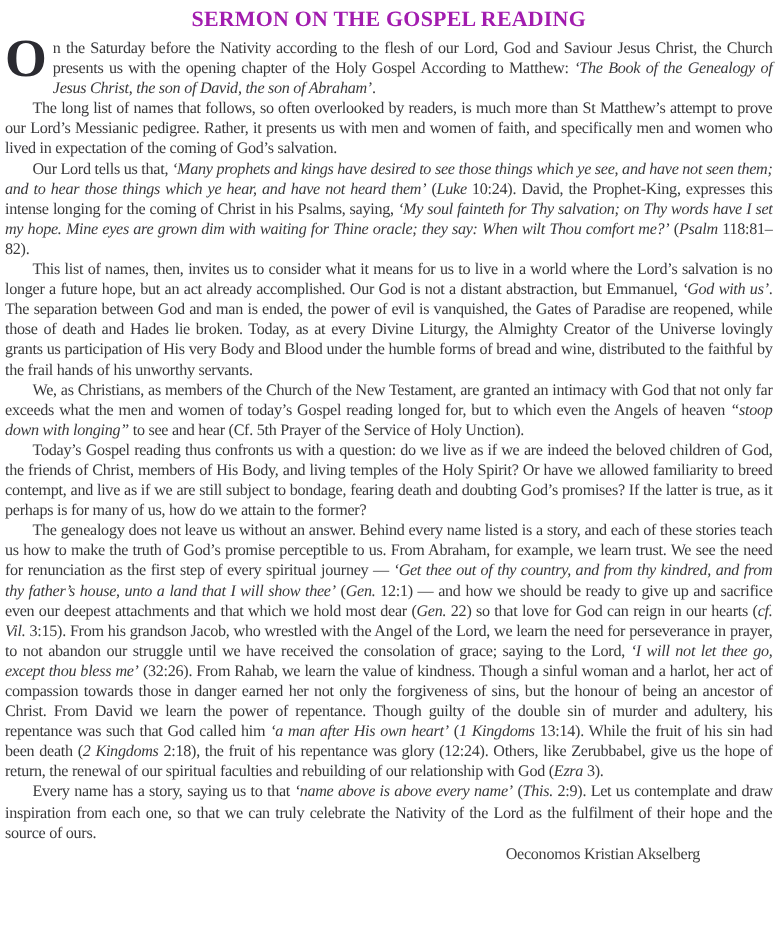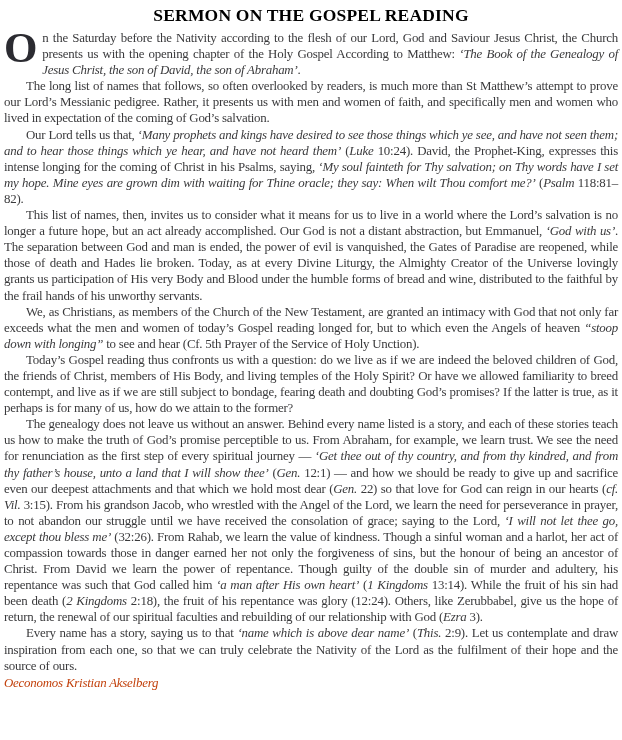--- a/index.html
+++ b/index.html
@@ -24,21 +24,21 @@
     color: #3a3a3c;
     background: #ffffff;
   }
   .title {
     margin: 1px 0 5px 0;
     text-align: center;
     font-size: 17.5px;
     line-height: 19px;
     font-weight: bold;
     letter-spacing: 0.2px;
-    color: #000000;
+    color: #a21caf;
   }
   .para {
     margin: 0;
     text-align: justify;
   }
   .para.indent {
     text-indent: 22px;
     font-family: Liberation Serif, serif;
   }
   .dropcap {
@@ -47,34 +47,34 @@
     line-height: 32px;
     padding: 2px 5px 0 0;
     font-weight: bold;
     color: #2b2b31;
   }
   .italic {
     font-style: italic;
   }
   .signature {
     margin: 1px 0 0 0;
+    text-align: right;
     padding-right: 58px;
-    font-style: italic;
-    color: #c2410c;
+    color: #404040;
   }
 </style>
 </head>
 <body>
 
 <div class="page">
   <h1 class="title">SERMON ON THE GOSPEL READING</h1>
   <div>
       <p class="para"><span class="dropcap">O</span><span>n the Saturday before the Nativity according to the flesh of our Lord, God and Saviour Jesus Christ, the Church presents us with the opening chapter of the Holy Gospel According to Matthew: </span><span class="italic">‘The Book of the Genealogy of Jesus Christ, the son of David, the son of Abraham’</span><span>.</span></p>
       <p class="para indent"><span>The long list of names that follows, so often overlooked by readers, is much more than St Matthew’s attempt to prove our Lord’s Messianic pedigree. Rather, it presents us with men and women of faith, and specifically men and women who lived in expectation of the coming of God’s salvation.</span></p>
       <p class="para indent"><span>Our Lord tells us that, </span><span class="italic">‘Many prophets and kings have desired to see those things which ye see, and have not seen them; and to hear those things which ye hear, and have not heard them’</span><span> (</span><span class="italic">Luke</span><span> 10:24). David, the Prophet-King, expresses this intense longing for the coming of Christ in his Psalms, saying, </span><span class="italic">‘My soul fainteth for Thy salvation; on Thy words have I set my hope. Mine eyes are grown dim with waiting for Thine oracle; they say: When wilt Thou comfort me?’</span><span> (</span><span class="italic">Psalm</span><span> 118:81–82).</span></p>
       <p class="para indent"><span>This list of names, then, invites us to consider what it means for us to live in a world where the Lord’s salvation is no longer a future hope, but an act already accomplished. Our God is not a distant abstraction, but Emmanuel, </span><span class="italic">‘God with us’</span><span>. The separation between God and man is ended, the power of evil is vanquished, the Gates of Paradise are reopened, while those of death and Hades lie broken. Today, as at every Divine Liturgy, the Almighty Creator of the Universe lovingly grants us participation of His very Body and Blood under the humble forms of bread and wine, distributed to the faithful by the frail hands of his unworthy servants.</span></p>
       <p class="para indent"><span>We, as Christians, as members of the Church of the New Testament, are granted an intimacy with God that not only far exceeds what the men and women of today’s Gospel reading longed for, but to which even the Angels of heaven </span><span class="italic">“stoop down with longing”</span><span> to see and hear (Cf. 5th Prayer of the Service of Holy Unction).</span></p>
       <p class="para indent"><span>Today’s Gospel reading thus confronts us with a question: do we live as if we are indeed the beloved children of God, the friends of Christ, members of His Body, and living temples of the Holy Spirit? Or have we allowed familiarity to breed contempt, and live as if we are still subject to bondage, fearing death and doubting God’s promises? If the latter is true, as it perhaps is for many of us, how do we attain to the former?</span></p>
       <p class="para indent"><span>The genealogy does not leave us without an answer. Behind every name listed is a story, and each of these stories teach us how to make the truth of God’s promise perceptible to us. From Abraham, for example, we learn trust. We see the need for renunciation as the first step of every spiritual journey — </span><span class="italic">‘Get thee out of thy country, and from thy kindred, and from thy father’s house, unto a land that I will show thee’</span><span> (</span><span class="italic">Gen.</span><span> 12:1) — and how we should be ready to give up and sacrifice even our deepest attachments and that which we hold most dear (</span><span class="italic">Gen.</span><span> 22) so that love for God can reign in our hearts (</span><span class="italic">cf. Vil.</span><span> 3:15). From his grandson Jacob, who wrestled with the Angel of the Lord, we learn the need for perseverance in prayer, to not abandon our struggle until we have received the consolation of grace; saying to the Lord, </span><span class="italic">‘I will not let thee go, except thou bless me’</span><span> (32:26). From Rahab, we learn the value of kindness. Though a sinful woman and a harlot, her act of compassion towards those in danger earned her not only the forgiveness of sins, but the honour of being an ancestor of Christ. From David we learn the power of repentance. Though guilty of the double sin of murder and adultery, his repentance was such that God called him </span><span class="italic">‘a man after His own heart’</span><span> (</span><span class="italic">1 Kingdoms</span><span> 13:14). While the fruit of his sin had been death (</span><span class="italic">2 Kingdoms</span><span> 2:18), the fruit of his repentance was glory (12:24). Others, like Zerubbabel, give us the hope of return, the renewal of our spiritual faculties and rebuilding of our relationship with God (</span><span class="italic">Ezra</span><span> 3).</span></p>
-      <p class="para indent"><span>Every name has a story, saying us to that </span><span class="italic">‘name which is above dear name’</span><span> (</span><span class="italic">This.</span><span> 2:9). Let us contemplate and draw inspiration from each one, so that we can truly celebrate the Nativity of the Lord as the fulfilment of their hope and the source of ours.</span></p>
+      <p class="para indent"><span>Every name has a story, saying us to that </span><span class="italic">‘name above is above every name’</span><span> (</span><span class="italic">This.</span><span> 2:9). Let us contemplate and draw inspiration from each one, so that we can truly celebrate the Nativity of the Lord as the fulfilment of their hope and the source of ours.</span></p>
     </div>
   <p class="signature">Oeconomos Kristian Akselberg</p>
 </div>
 
 </body></html>

